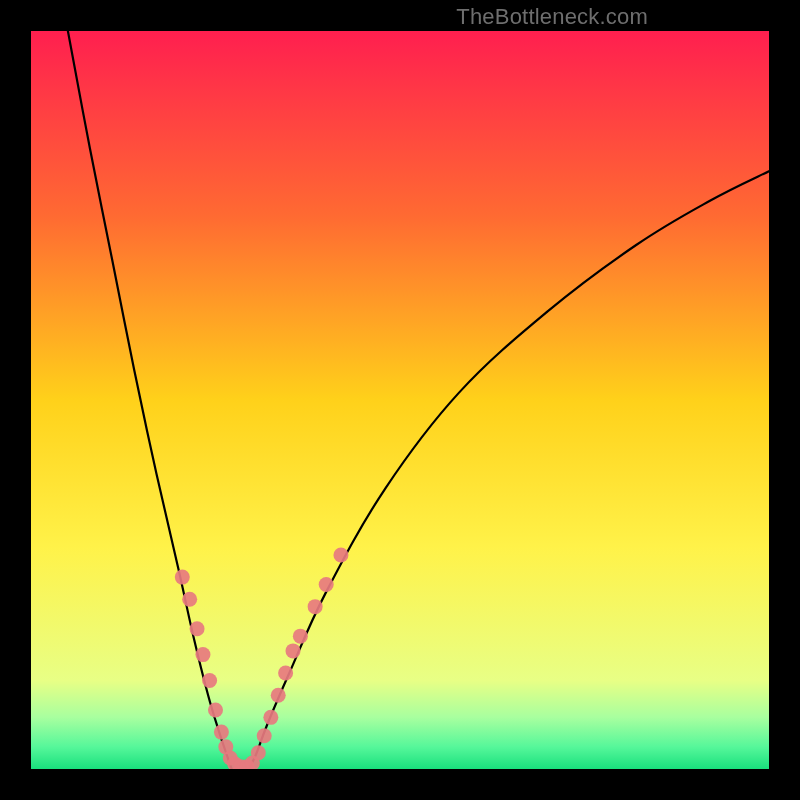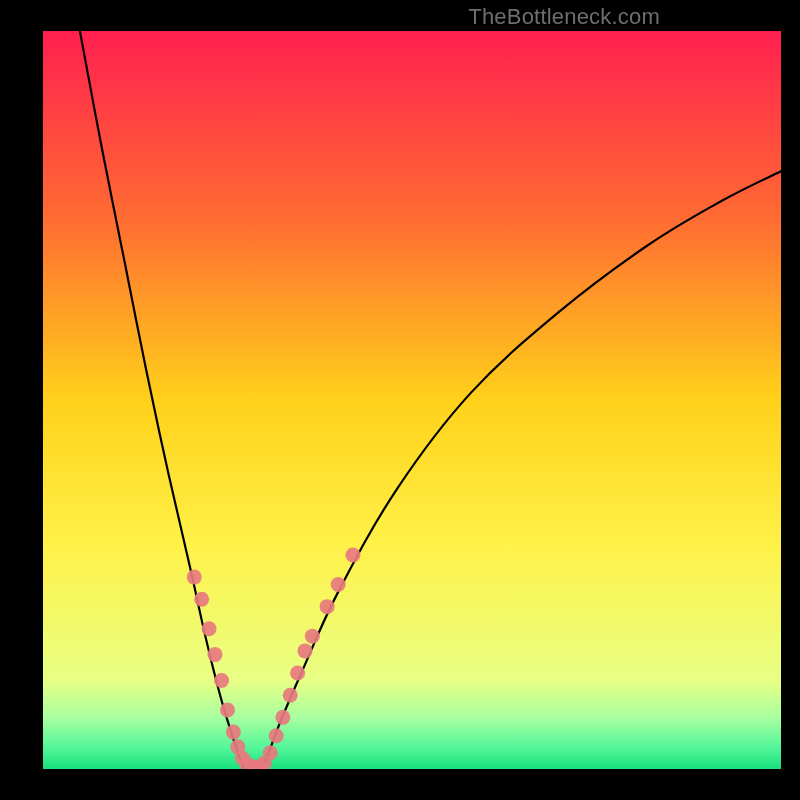--- a/index.html
+++ b/index.html
@@ -7,21 +7,21 @@
     padding: 0;
     width: 800px;
     height: 800px;
     background: #000;
     overflow: hidden;
     font-family: Arial, Helvetica, sans-serif;
   }
   .frame {
     position: absolute;
     top: 0;
-    left: 12px;
+    left: 0;
     width: 660px;
     height: 800px;
     background: #000;
   }
   .plot-area {
     position: absolute;
     top: 31px;
     left: 31px;
     width: 738px;
     height: 738px;

